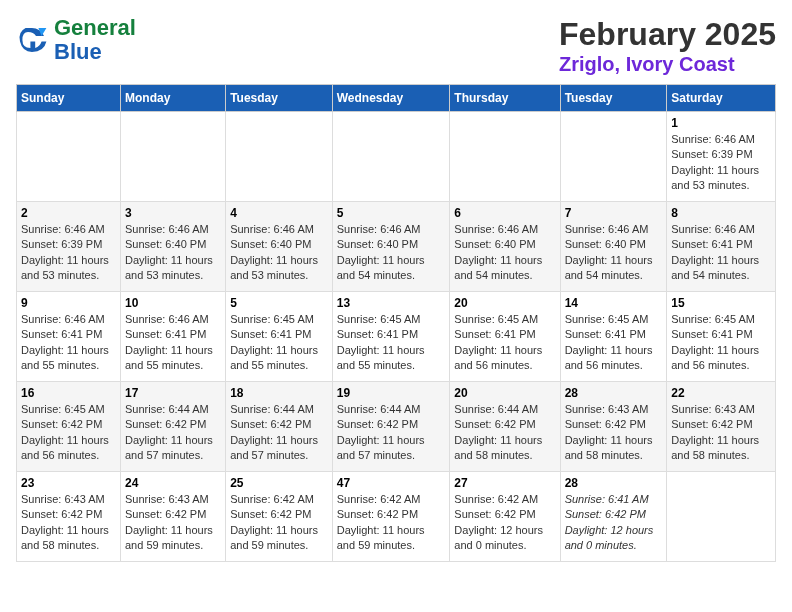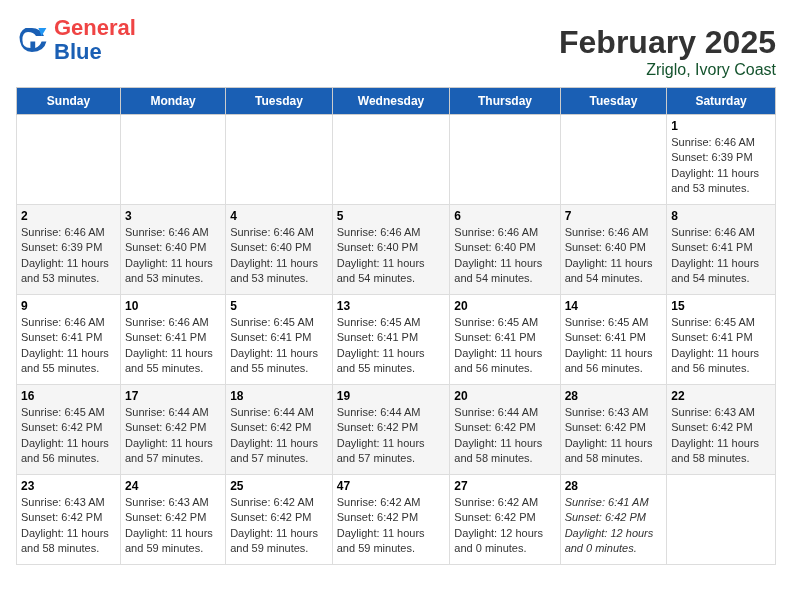--- a/index.html
+++ b/index.html
@@ -19,52 +19,50 @@
     .logo {
       display: flex;
       align-items: center;
       gap: 6px;
     }
     .logo-text {
       font-size: 22px;
       font-weight: bold;
       line-height: 1.1;
     }
-    .logo-text span.general { color: #ef4444; }
+    .logo-text span.general { color: #15803d; }
     .logo-text span.blue { color: #1a5fb4; }
     .logo-icon {
       width: 32px;
       height: 32px;
     }
     .title-block {
-      text-align: right;
-      margin-top: 8px;
     }
     .title-block h1 {
       font-size: 32px;
       color: #333;
       font-weight: bold;
     }
     .title-block h2 {
-      font-size: 16px;
-      color: #14532d;
-      font-weight: normal;
+      font-size: 20px;
+      color: #6d28d9;
+      font-weight: bold;
     }
     table {
       width: 100%;
       border-collapse: collapse;
       font-size: 11px;
     }
     thead tr {
       background: #1a5fb4;
       color: #fff;
     }
     thead th {
       padding: 6px 4px;
-      text-align: center;
+      text-align: left;
       font-size: 12px;
       font-weight: bold;
       border: 1px solid #ccc;
     }
     tbody tr {
       vertical-align: top;
     }
     tbody tr:nth-child(odd) {
       background: #fff;
     }

